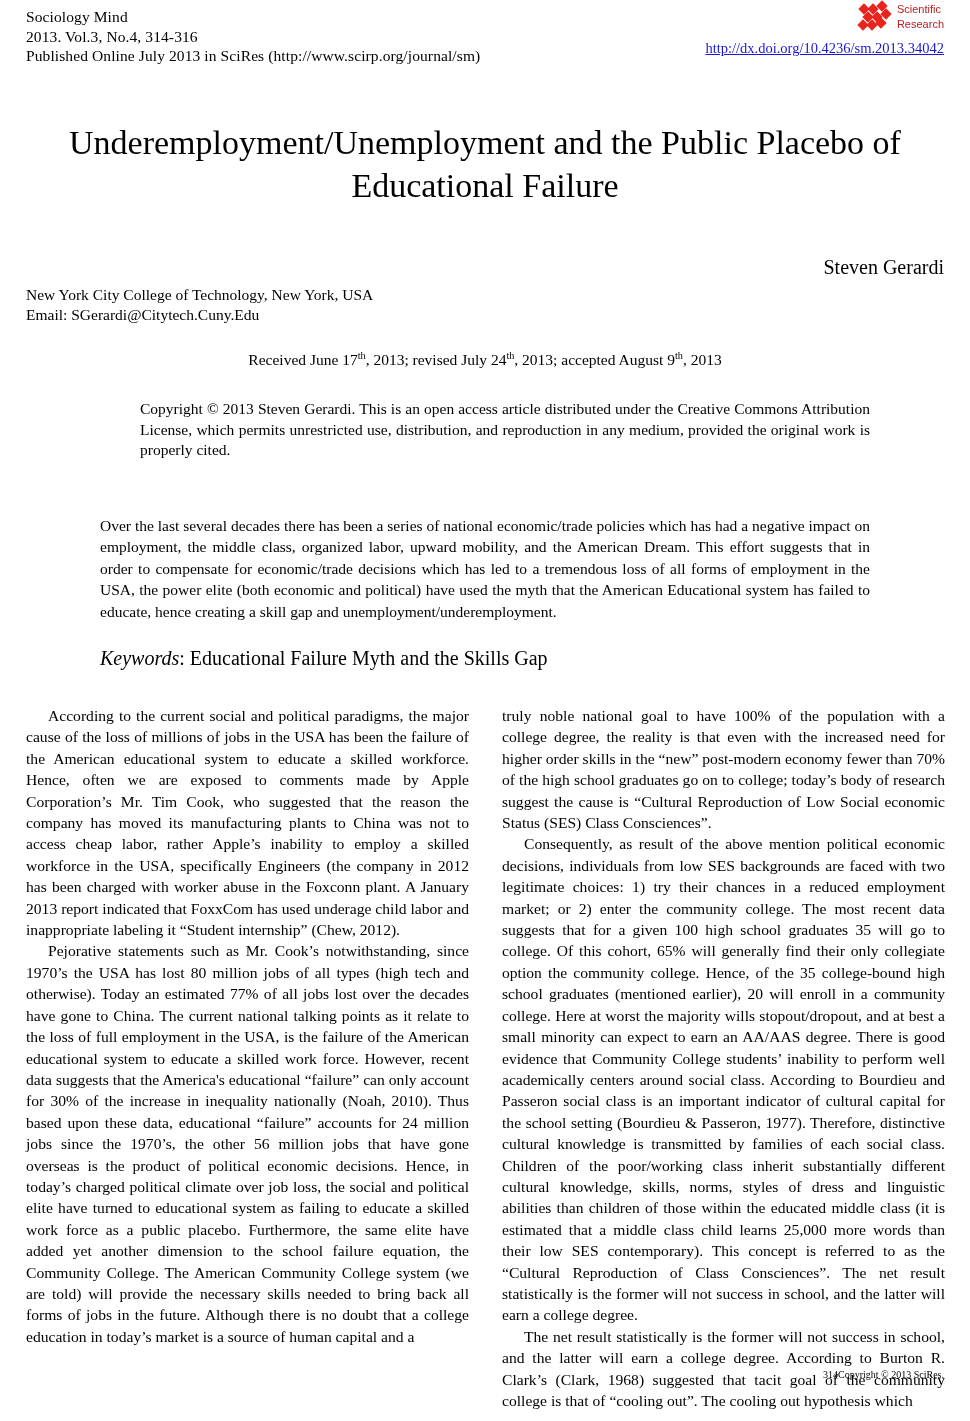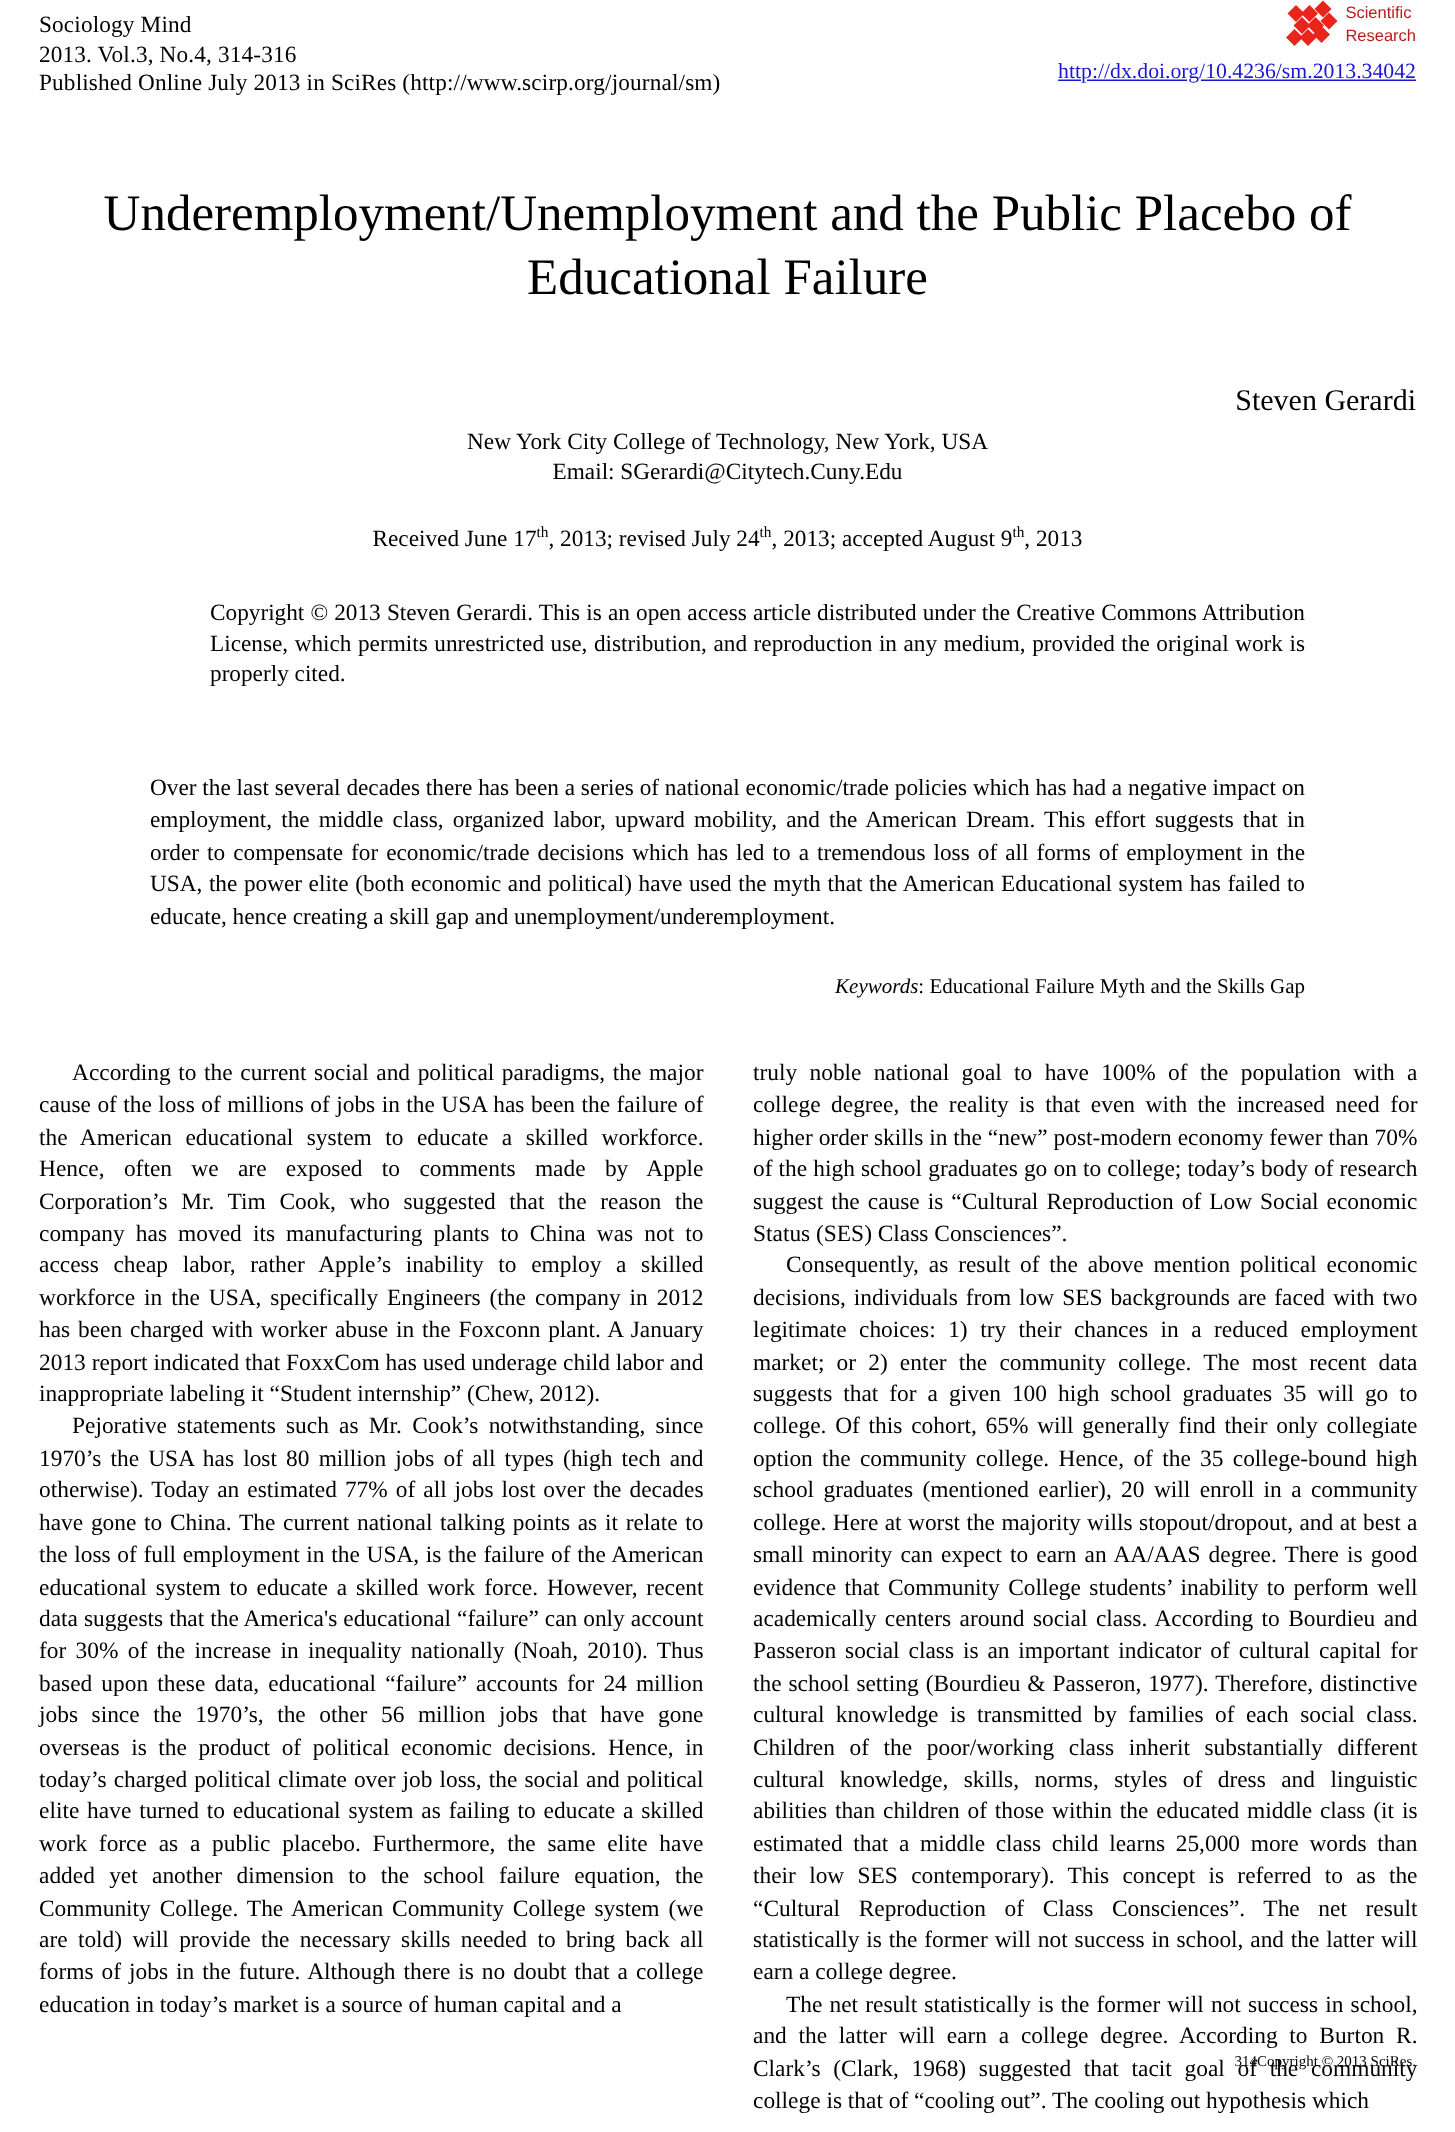--- a/index.html
+++ b/index.html
@@ -90,21 +90,20 @@
     font-weight: 400;
   }
   .authors {
     margin-top: 48px;
     text-align: right;
     font-size: 20px;
     line-height: 24px;
   }
   .affil {
     margin-top: 6px;
-    text-align: center;
     font-size: 15.5px;
     line-height: 20px;
   }
   .history {
     margin-top: 26px;
     text-align: center;
     font-size: 15.5px;
   }
   sup { font-size: 0.66em; vertical-align: super; line-height: 0; }
 
@@ -122,23 +121,22 @@
   }
   .abstract {
     margin-top: 54px;
     font-size: 15.5px;
     line-height: 21.5px;
     text-align: justify;
     text-align-last: left;
   }
   .keywords {
     margin-top: 26px;
-    font-size: 14px;
+    font-size: 20px;
     line-height: 21px;
-    text-align: right;
   }
   .keywords .kw-label { font-style: italic; }
 
   
   .columns {
     margin-top: 36px;
     display: flex;
     gap: 33px;
   }
   .col {

